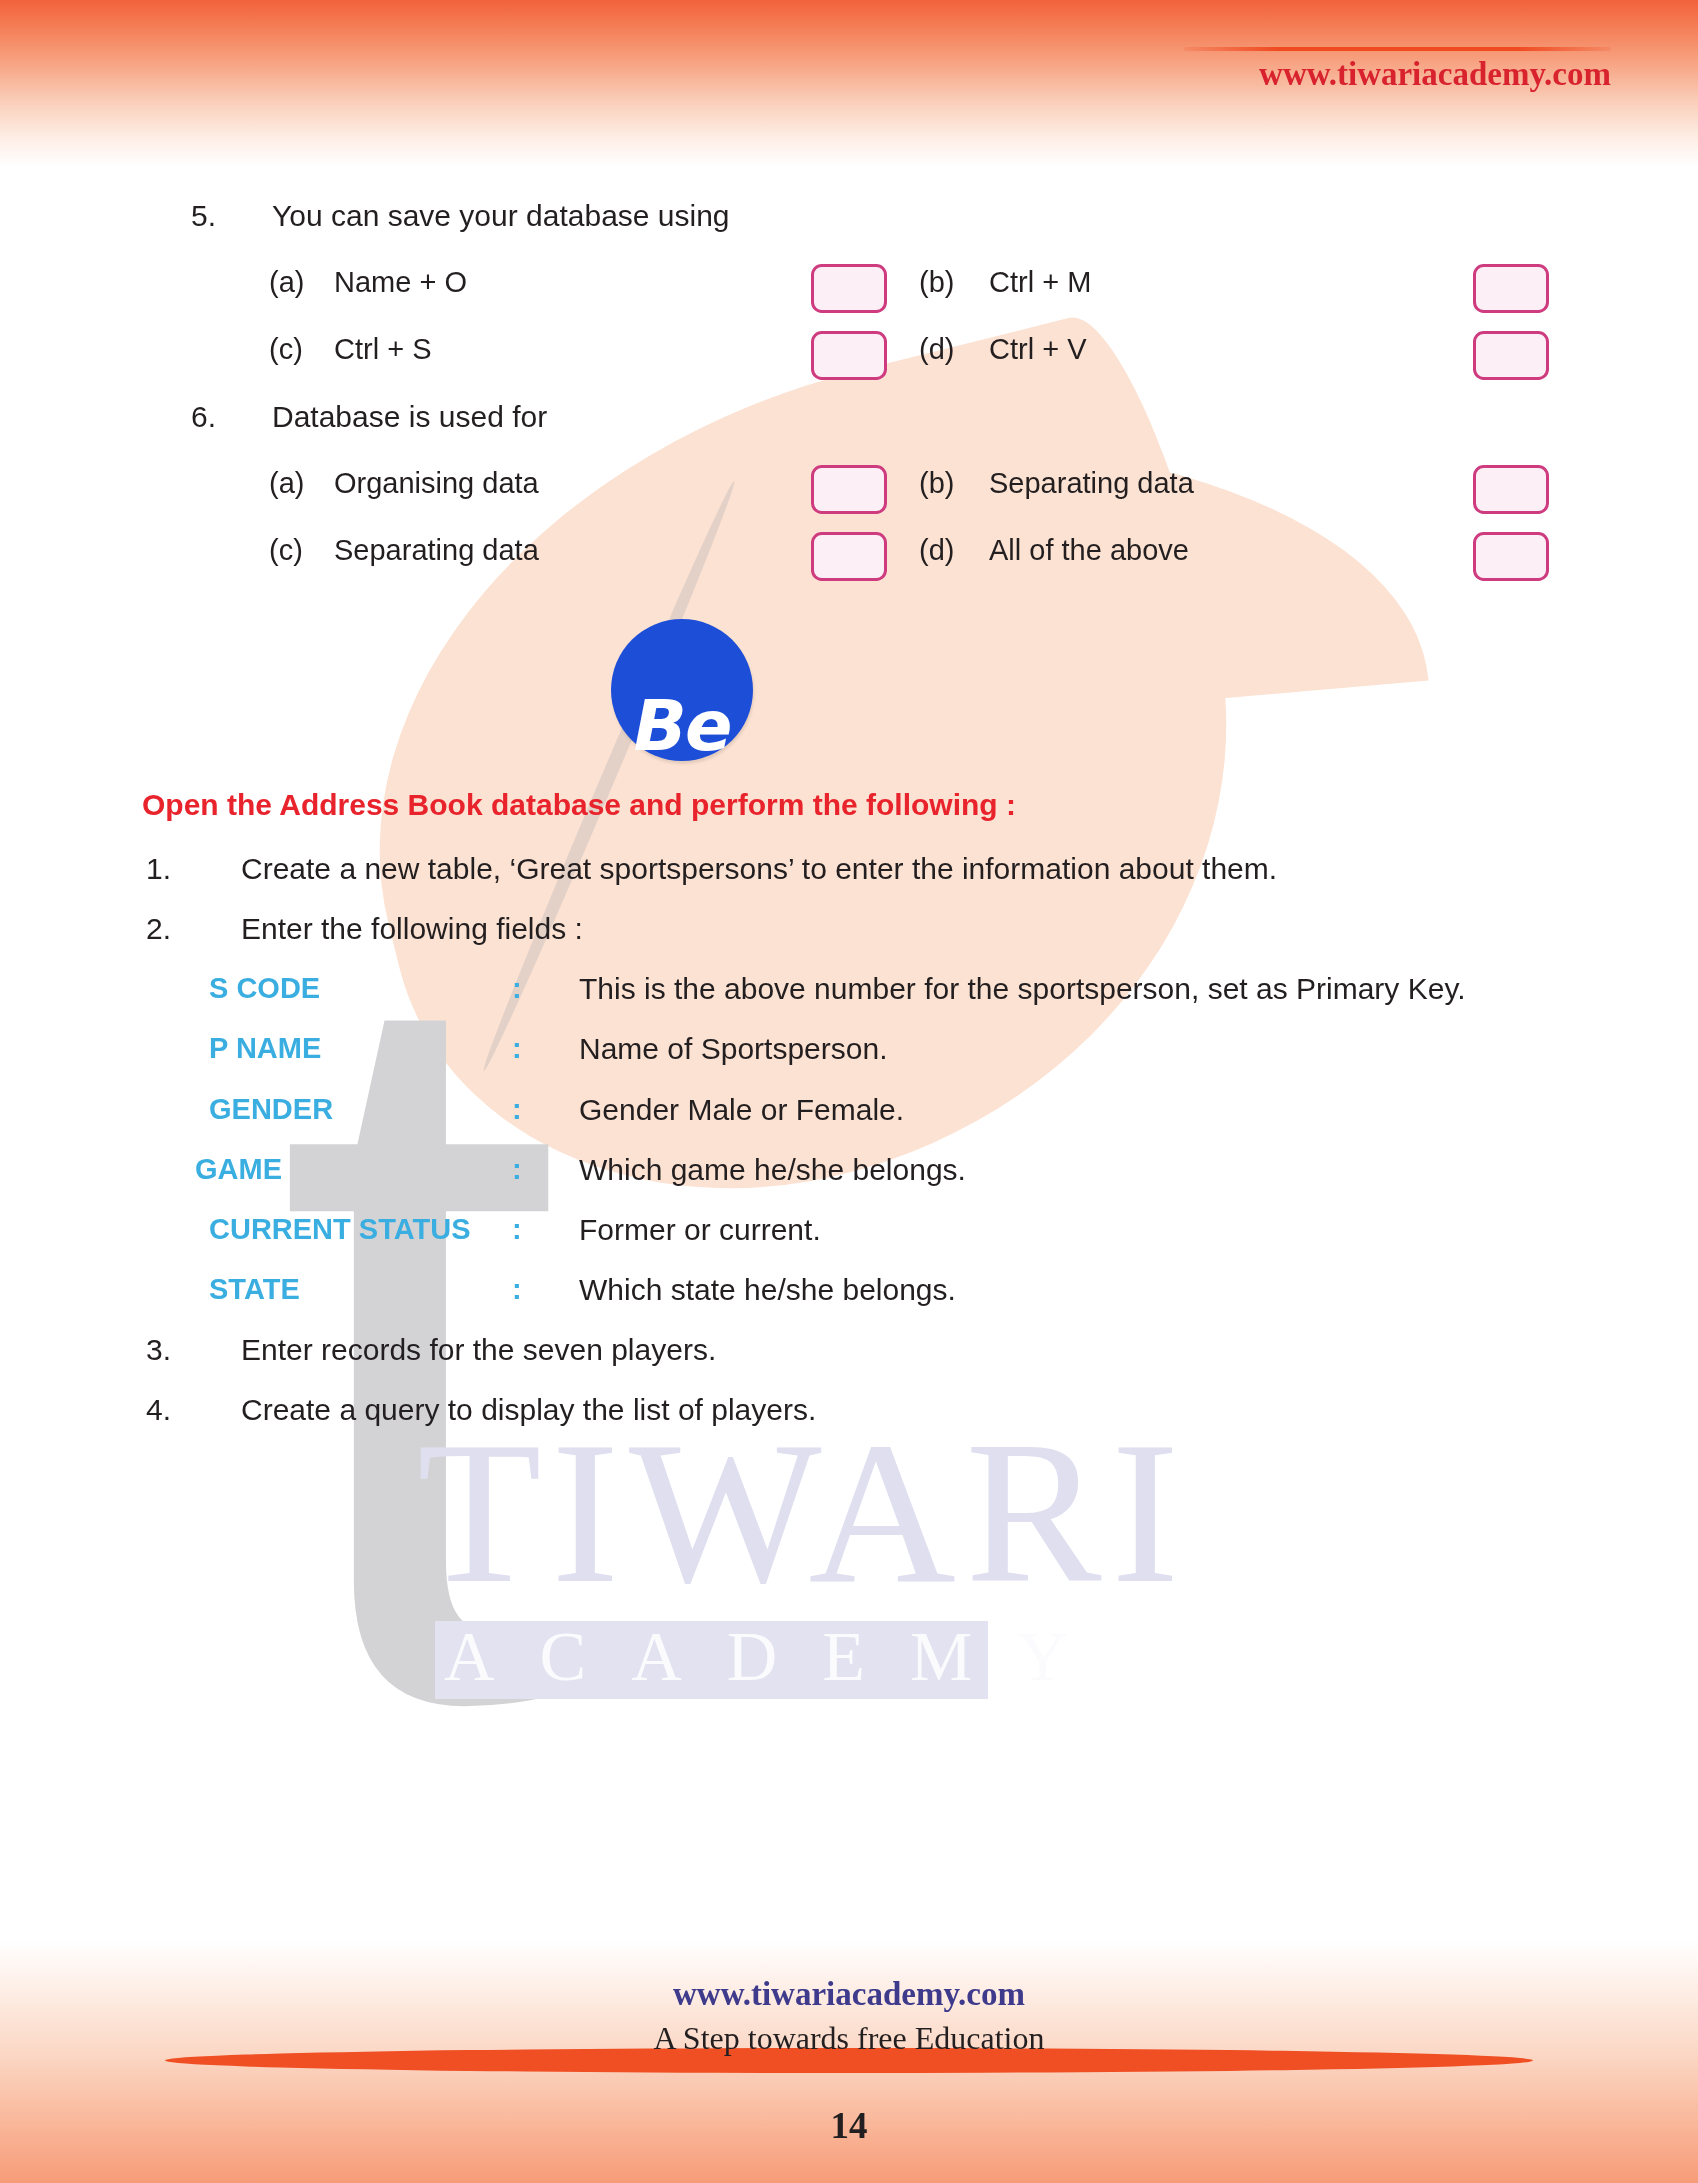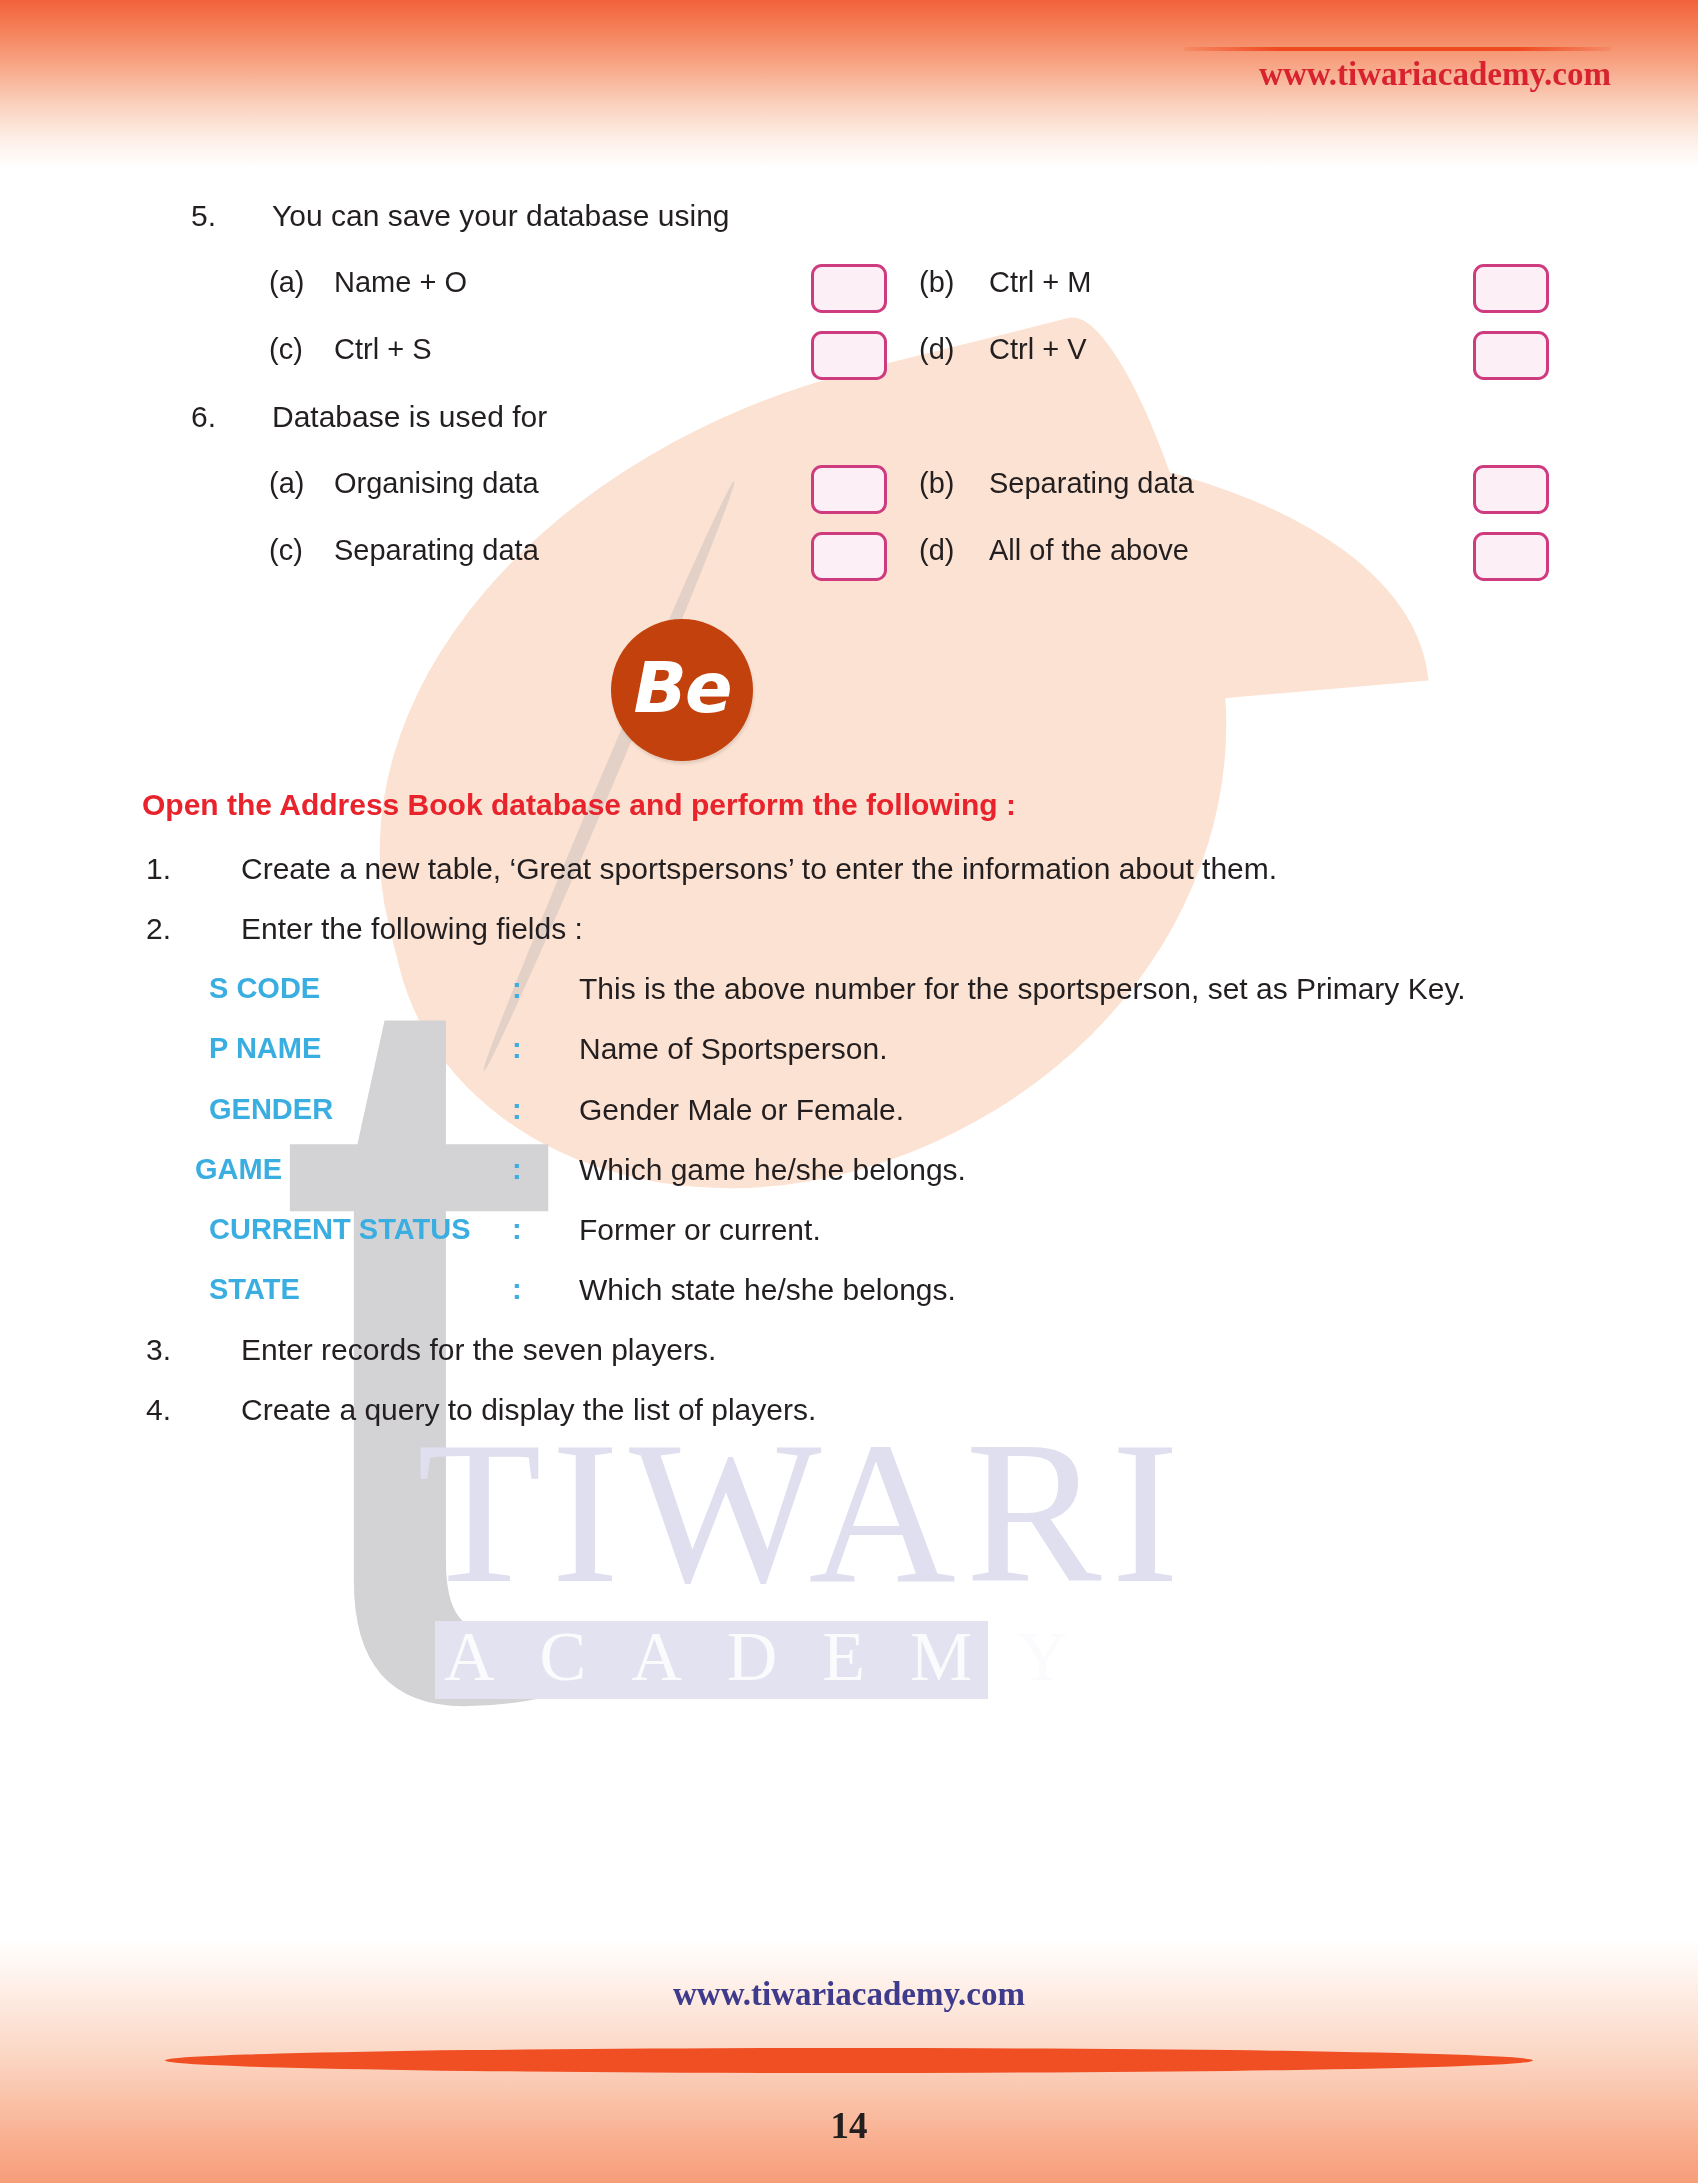--- a/index.html
+++ b/index.html
@@ -209,23 +209,23 @@
     left: 611px;
     top: 619px;
     z-index: 7;
     display: flex;
     align-items: center;
   }
   .be-circle {
     width: 142px;
     height: 142px;
     border-radius: 50%;
-    background: #c2410c;
+    background: #1d4ed8;
     display: flex;
-    align-items: center;
+    align-items: flex-end;
     justify-content: center;
     box-shadow: 1px 2.9px 2.9px rgba(0,0,0,0.10);
   }
   .be-text {
     color: #ffffff;
     font-family: "DejaVu Sans", sans-serif;
     font-size: 70px;
     font-weight: bold;
     font-style: italic;
     letter-spacing: -1.9px;
@@ -426,16 +426,17 @@
 
     <div class="task-num" style="left:146px; top:1333px;">3.</div>
     <div class="task-text" style="left:209px; top:1333px;">Enter records for the seven players.</div>
 
     <div class="task-num" style="left:146px; top:1393px;">4.</div>
     <div class="task-text" style="left:209px; top:1393px;">Create a query to display the list of players.</div>
 
   </div>
 
   <div class="footer-site">www.tiwariacademy.com</div>
+  <div class="footer-tag">A Step towards free Education</div>
   <div class="page-num">14</div>
 
 </div>
 
 
 </body></html>

